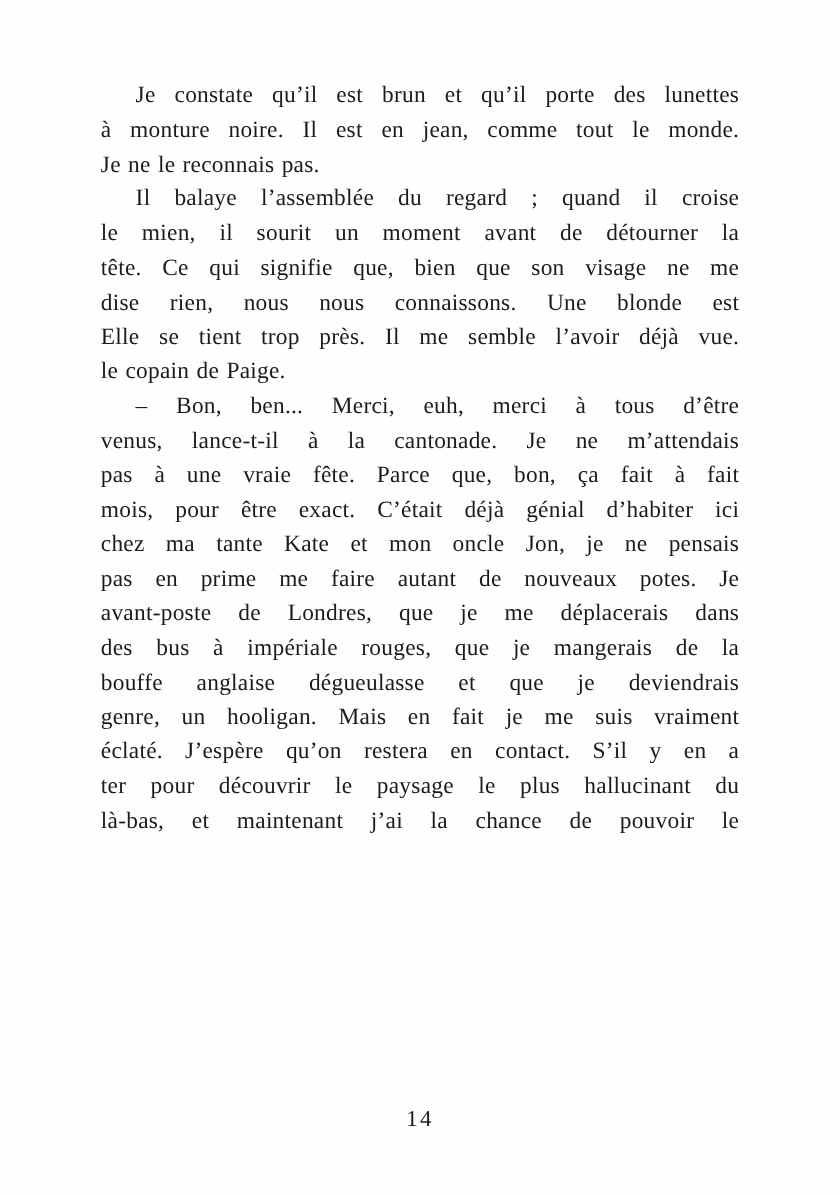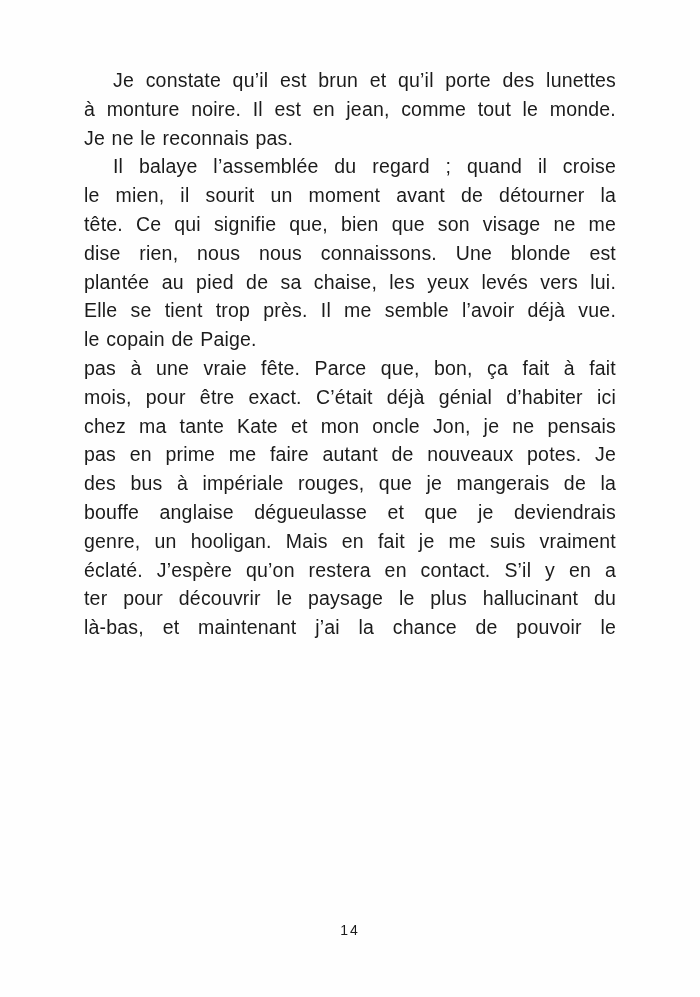--- a/index.html
+++ b/index.html
@@ -6,21 +6,21 @@
     margin: 0;
     padding: 0;
     background: #ffffff;
   }
   .book-page {
     position: relative;
     width: 700px;
     height: 997px;
     background: #fefefe;
     overflow: hidden;
-    font-family: Liberation Sans, sans-serif;
+    font-family: Liberation Serif, serif;
     color: #1b1b1b;
   }
   .text-block {
     position: absolute;
     left: 84px;
     top: 66px;
     width: 532px;
   }
   .paragraph {
     margin: 0;
@@ -41,21 +41,21 @@
   }
   .line.para-end {
     text-align-last: left;
   }
   .page-number {
     position: absolute;
     left: 0;
     top: 922px;
     width: 700px;
     text-align: center;
-    font-size: 14px;
+    font-size: 19px;
     letter-spacing: 2px;
     color: #1b1b1b;
   }
 </style>
 </head>
 <body>
 
 <div class="book-page">
   <div class="text-block">
 
@@ -63,30 +63,32 @@
       <div class="line indent">Je constate qu’il est brun et qu’il porte des lunettes</div>
       <div class="line">à monture noire. Il est en jean, comme tout le monde.</div>
       <div class="line para-end">Je ne le reconnais pas.</div>
     </div>
 
     <div class="paragraph">
       <div class="line indent">Il balaye l’assemblée du regard ; quand il croise</div>
       <div class="line">le mien, il sourit un moment avant de détourner la</div>
       <div class="line">tête. Ce qui signifie que, bien que son visage ne me</div>
       <div class="line">dise rien, nous nous connaissons. Une blonde est</div>
-      <div class="line">plantée au pied de sa chaise, les yeux levés vers lui.</div>
       <div class="line">Elle se tient trop près. Il me semble l’avoir déjà vue.</div>
       <div class="line para-end">le copain de Paige.</div>
     </div>
 
     <div class="paragraph">
+      <div class="line indent">– Bon, ben... Merci, euh, merci à tous d’être</div>
+      <div class="line">venus, lance-t-il à la cantonade. Je ne m’attendais</div>
       <div class="line">pas à une vraie fête. Parce que, bon, ça fait à fait</div>
       <div class="line">mois, pour être exact. C’était déjà génial d’habiter ici</div>
       <div class="line">chez ma tante Kate et mon oncle Jon, je ne pensais</div>
       <div class="line">pas en prime me faire autant de nouveaux potes. Je</div>
+      <div class="line">avant-poste de Londres, que je me déplacerais dans</div>
       <div class="line">des bus à impériale rouges, que je mangerais de la</div>
       <div class="line">bouffe anglaise dégueulasse et que je deviendrais</div>
       <div class="line">genre, un hooligan. Mais en fait je me suis vraiment</div>
       <div class="line">éclaté. J’espère qu’on restera en contact. S’il y en a</div>
       <div class="line">ter pour découvrir le paysage le plus hallucinant du</div>
       <div class="line">là-bas, et maintenant j’ai la chance de pouvoir le</div>
     </div>
 
   </div>
 

